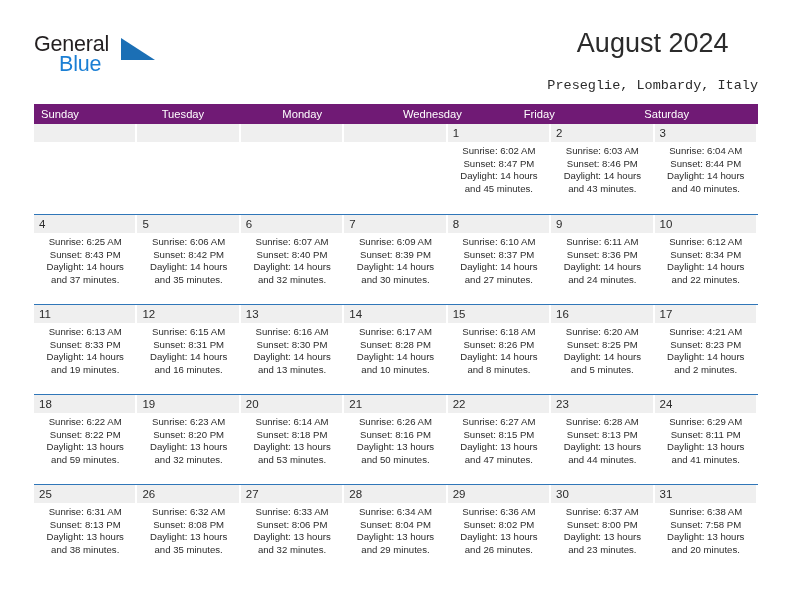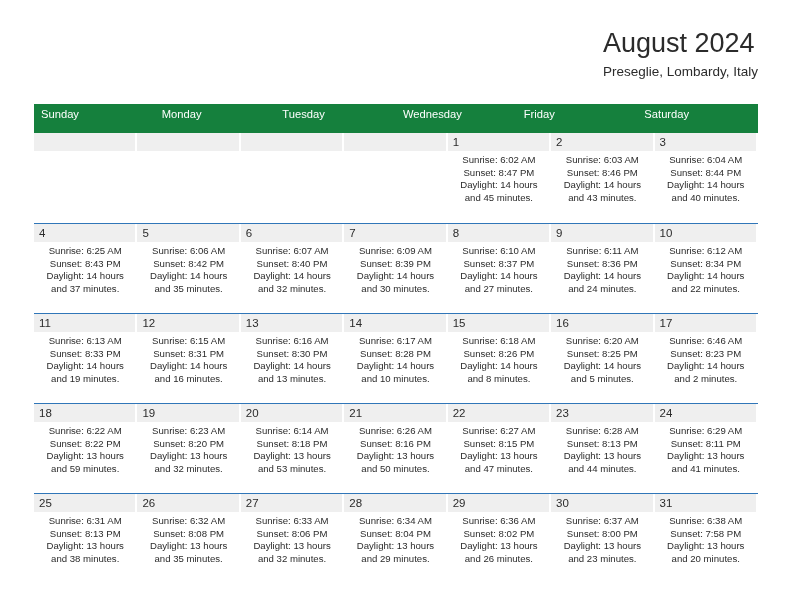--- a/index.html
+++ b/index.html
@@ -62,47 +62,48 @@
     left: 87px;
     top: 6px;
     width: 34px;
     height: 22px;
   }
 
   .title-block {
     position: absolute;
     right: 0;
     top: 0;
-    text-align: left;
+    text-align: center;
   }
   .cal-title {
     font-size: 27px;
     color: #2b2b2b;
     line-height: 1.12;
     white-space: nowrap;
   }
   .cal-subtitle {
     font-size: 13.5px;
     color: #2b2b2b;
-    margin-top: 6px;
+    margin-top: 20px;
     white-space: nowrap;
+    font-family: Liberation Mono, monospace;
   }
 
   
   .calendar {
     position: absolute;
     left: 34px;
     top: 104px;
     width: 724px;
   }
 
   .weekhead {
     display: flex;
-    background: #15803d;
-    height: 29px;
+    background: #701a75;
+    height: 20px;
   }
   .weekhead .wh {
     flex: 1 1 0;
     color: #ffffff;
     font-size: 11.2px;
     line-height: 20px;
     padding-left: 7px;
     white-space: nowrap;
     overflow: hidden;
   }
@@ -146,33 +147,40 @@
   }
   .daycell.empty .daynum { visibility: hidden; }
 </style>
 </head>
 <body>
 
 <div class="page">
 
   <div class="topbar">
 
+    <div class="logo">
+      <span class="logo-general">General</span>
+      <span class="logo-blue">Blue</span>
+      <svg class="logo-flag" viewBox="0 0 34 22">
+        <polygon points="0,0 34,22 0,22" fill="#1b6fb5"></polygon>
+      </svg>
+    </div>
 
     <div class="title-block">
       <div class="cal-title">August 2024</div>
       <div class="cal-subtitle">Preseglie, Lombardy, Italy</div>
     </div>
 
   </div>
 
   <div class="calendar">
     <div class="weekhead" id="weekhead">
         <div class="wh">Sunday</div>
+        <div class="wh">Tuesday</div>
         <div class="wh">Monday</div>
-        <div class="wh">Tuesday</div>
         <div class="wh">Wednesday</div>
         <div class="wh">Friday</div>
         <div class="wh">Saturday</div>
       </div>
     <div id="weeks-container">
         <div class="week first">
           <div class="daycell empty">
             <div class="numband">
               <div class="daynum"></div>
             </div>
@@ -370,21 +378,21 @@
               <div>Sunset: 8:25 PM</div>
               <div>Daylight: 14 hours</div>
               <div>and 5 minutes.</div>
             </div>
           </div>
           <div class="daycell">
             <div class="numband">
               <div class="daynum">17</div>
             </div>
             <div class="info">
-              <div>Sunrise: 6:46 AM</div>
+              <div>Sunrise: 4:21 AM</div>
               <div>Sunset: 8:23 PM</div>
               <div>Daylight: 14 hours</div>
               <div>and 2 minutes.</div>
             </div>
           </div>
         </div>
         <div class="week">
           <div class="daycell">
             <div class="numband">
               <div class="daynum">18</div>

